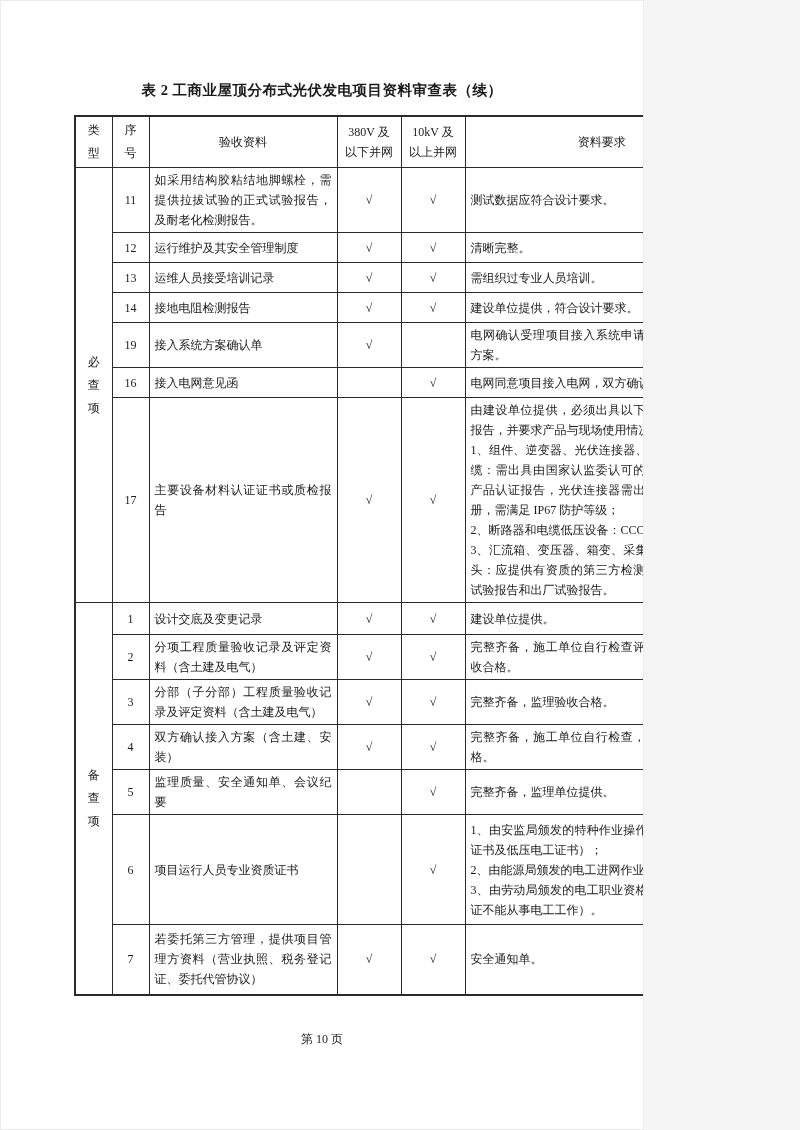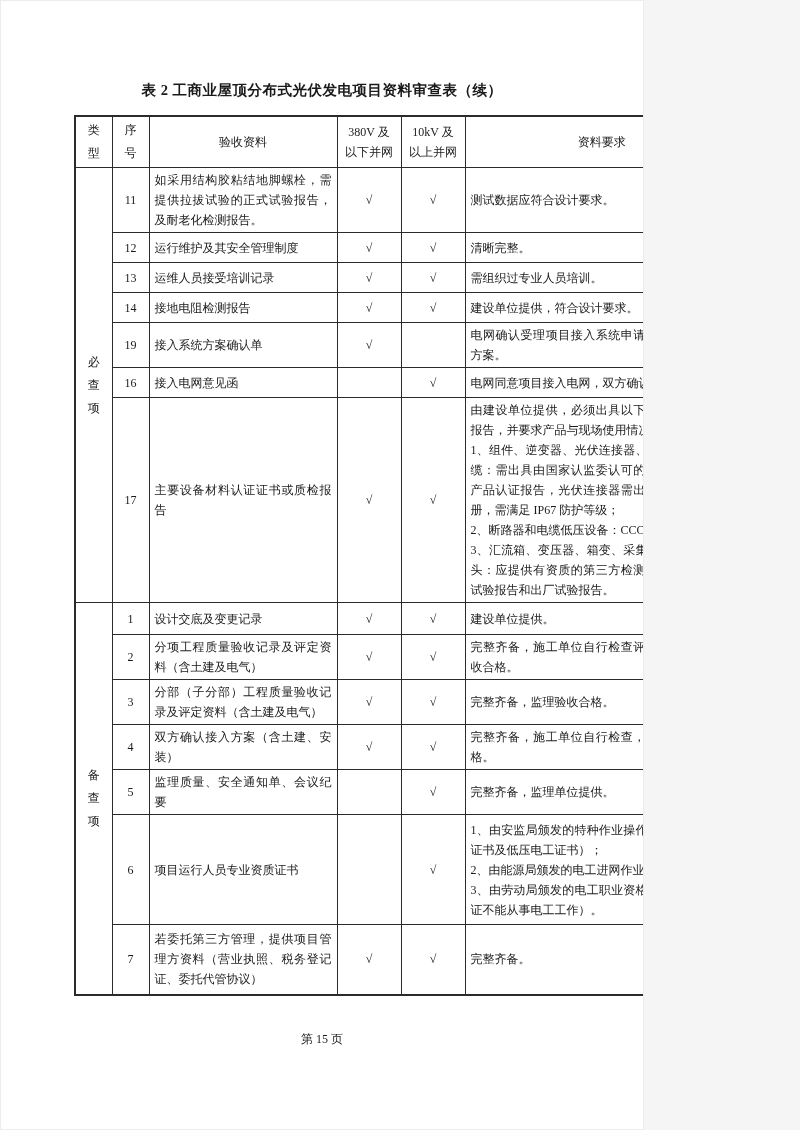--- a/index.html
+++ b/index.html
@@ -189,20 +189,20 @@
       <td class="c-chk">√</td>
       <td class="c-req">1、由安监局颁发的特种作业操作证书（高压电工证书及低压电工证书）；
 2、由能源局颁发的电工进网作业许可证；
 3、由劳动局颁发的电工职业资格证书（单独持此证不能从事电工工作）。</td>
     </tr>
     <tr class="h70">
       <td class="c-no">7</td>
       <td class="c-item">若委托第三方管理，提供项目管理方资料（营业执照、税务登记证、委托代管协议）</td>
       <td class="c-chk">√</td>
       <td class="c-chk">√</td>
-      <td class="c-req">完整齐备。</td>
+      <td class="c-req">安全通知单。</td>
     </tr>
   </tbody>
     </table>
 
-  <div class="page-footer">第 15 页</div>
+  <div class="page-footer">第 10 页</div>
 
 </div>
 
 </body></html>

